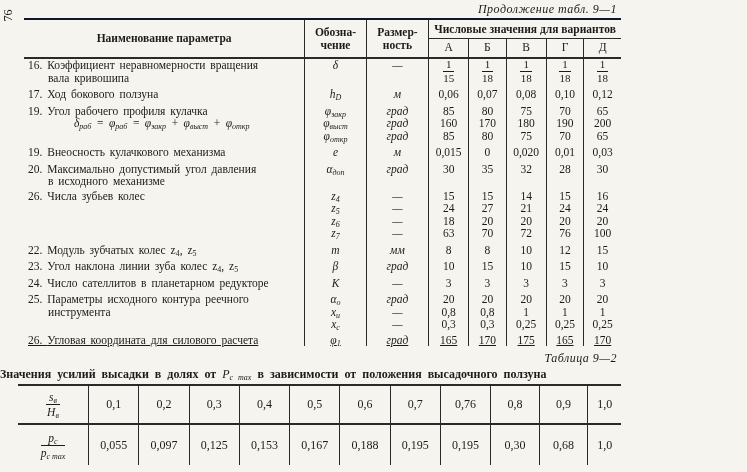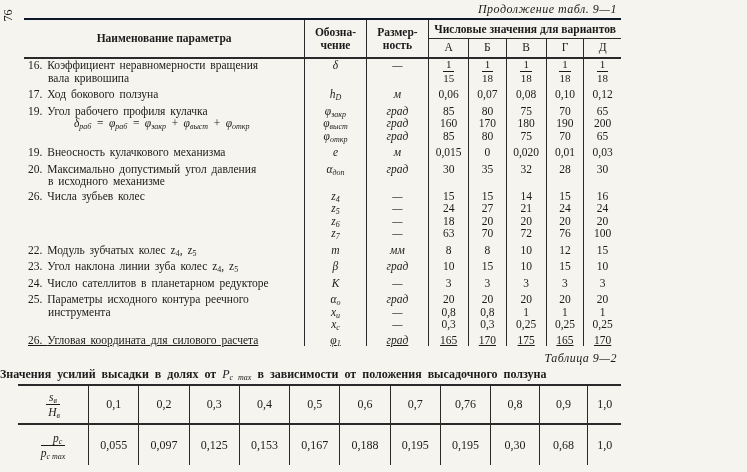--- a/index.html
+++ b/index.html
@@ -37,21 +37,21 @@
   .frac .fd{display:block;padding-top:1px;}
   
   .t2-label{font-style:italic;font-size:12px;text-align:right;margin:5px 4px 0 0;letter-spacing:.5px;}
   .t2-title{font-weight:700;font-size:12px;margin:1px 0 2px 0;word-spacing:3px;}
   .t2-title i{font-weight:400;}
   .t2{margin-left:18px;border-top:2.5px solid #2a2a2a;font-size:12px;}
   .t2 th,.t2 td{text-align:center;vertical-align:middle;padding:0;}
   .t2 tr.hrow th{border-bottom:2.5px solid #2a2a2a;height:37px;font-weight:400;}
   .t2 tr.vrow td{height:40px;}
   .t2 .frac{font-size:11.5px;line-height:12px;vertical-align:middle;}
-  .t2 .it{font-style:italic;text-align:right;}
+  .t2 .it{font-style:italic;}
 </style>
 </head>
 <body>
 
 <div class="page">
 
   <div class="page-number">76</div>
 
   <div class="t1-caption">Продолжение табл. 9—1</div>
 

